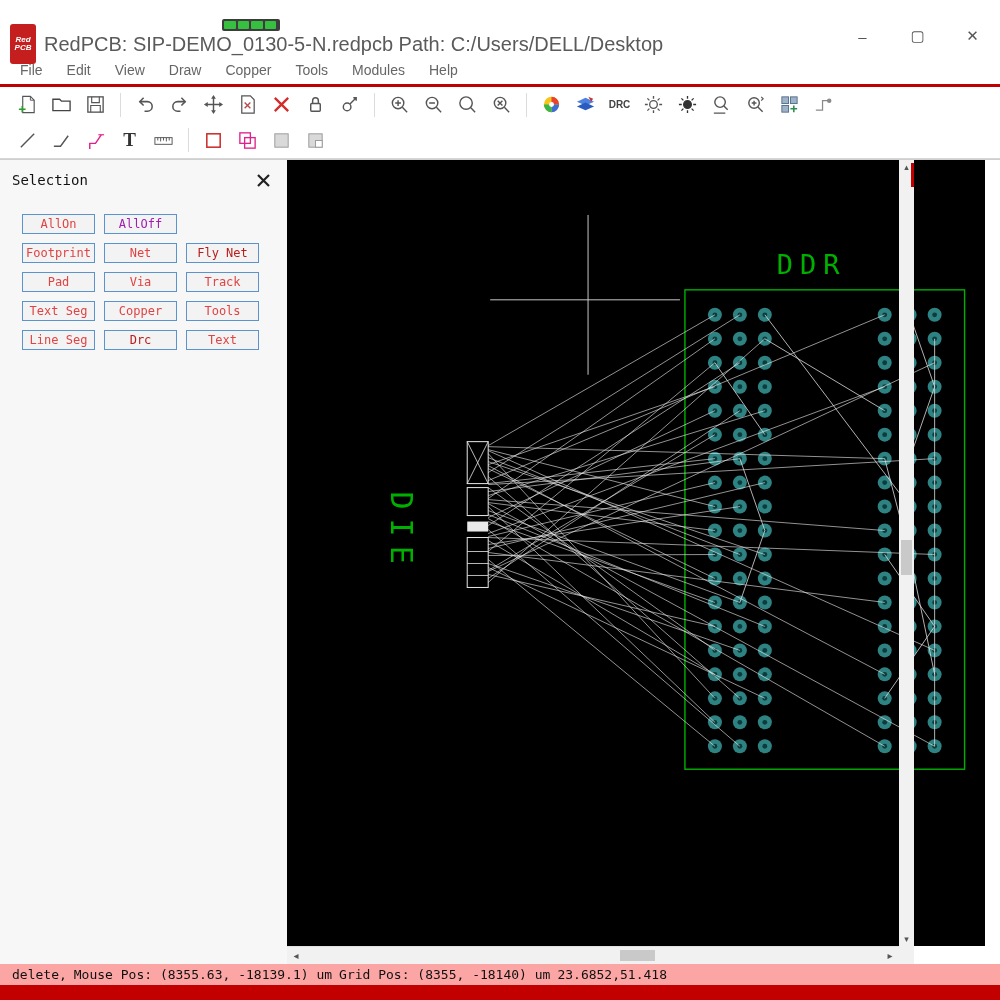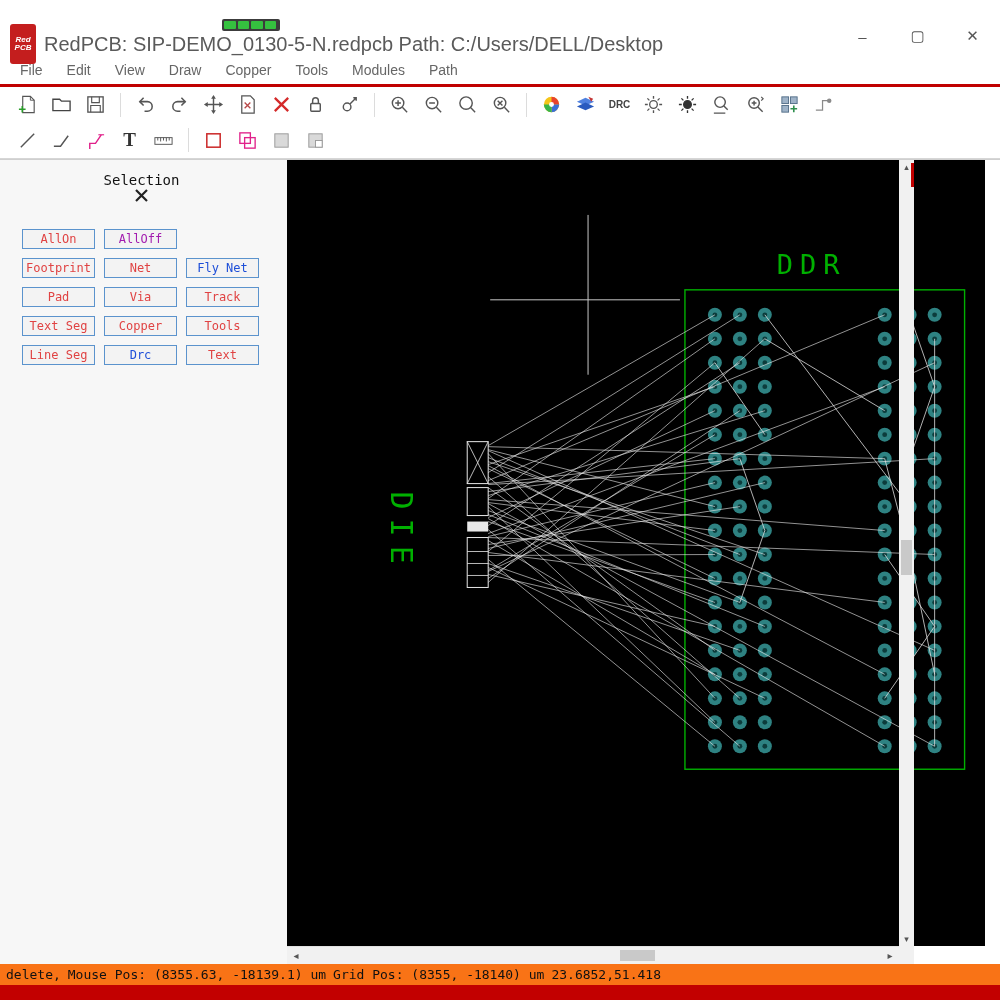--- a/index.html
+++ b/index.html
@@ -30,50 +30,50 @@
   .tool-btn svg{width:21px;height:21px;}
   .tb-sep{width:1px;height:24px;background:#dcdcdc;margin:0 6px;}
   .tbtext{font-size:10px;font-weight:bold;color:#444;letter-spacing:0;}
   .ttool{font-family:"Liberation Serif",serif;font-size:19px;color:#333;font-weight:bold;}
 
   
   .main{display:flex;height:805px;border-top:1px solid #cfcfcf;box-sizing:border-box;}
   .left-panel{width:287px;background:#f7f7f7;display:flex;flex-direction:column;box-sizing:border-box;}
   .panel-header{display:flex;justify-content:space-between;align-items:center;
                 padding:12px 16px 6px 12px;font-family:"DejaVu Sans Mono",monospace;
-                font-size:14px;color:#111;flex-direction:column;}
+                font-size:14px;color:#111;}
   .close-x svg{width:15px;height:15px;display:block;}
   .selection-grid{display:grid;grid-template-columns:repeat(3,73px);gap:9px;margin:20px 4px 0 22px;}
   .sel-btn{height:18px;line-height:18px;text-align:center;border:1px solid #5b93cd;background:#f3f3f3;
            font-family:"DejaVu Sans Mono",monospace;font-size:12px;white-space:nowrap;overflow:hidden;}
   .sel-btn.red{color:#e04343;}
   .sel-btn.black{color:#a21caf;}
-  .sel-btn.gray{color:#1d4ed8;}
+  .sel-btn.gray{color:#b91c1c;}
   .panel-spacer{flex:1;}
 
   .canvas-col{width:612px;display:flex;flex-direction:column;}
   svg.canvas{display:block;background:#000;}
   .hscroll{height:18px;background:#f1f1f1;position:relative;border-top:1px solid #e2e2e2;box-sizing:border-box;}
   .hthumb{position:absolute;left:333px;top:3px;width:35px;height:11px;background:#c9c9c9;}
   .sarrow{position:absolute;color:#555;font-size:10px;line-height:17px;width:14px;text-align:center;}
   .sa-left{left:2px;top:0;}
   .sa-right{right:2px;top:0;}
 
   .right-col{width:15px;display:flex;flex-direction:column;}
   .vscroll{height:787px;background:#f1f1f1;position:relative;}
   .vthumb{position:absolute;top:380px;left:2px;right:2px;height:35px;background:#c9c9c9;}
   .vred{position:absolute;top:3px;right:0;width:3px;height:24px;background:#c00000;}
   .va-up{top:2px;left:0;width:15px;}
   .va-down{bottom:2px;left:0;width:15px;}
   .vsarrow{position:absolute;color:#555;font-size:9px;text-align:center;}
   .scroll-corner{height:18px;background:#f1f1f1;}
 
   
-  .statusbar{height:21px;display:flex;align-items:center;gap:7px;background:#f97316;
-             font-family:"DejaVu Sans Mono",monospace;font-size:13px;color:#111;padding-left:6px;}
+  .statusbar{height:21px;display:flex;align-items:center;gap:7px;background:#fca5a5;
+             font-family:"DejaVu Sans Mono",monospace;font-size:13px;color:#111;padding-left:12px;}
   .redstrip{height:16px;background:#c20000;}
 </style>
 </head>
 <body>
 
 <div class="titlebar">
   <div class="title-row">
     <div class="logo">
       <span>Red</span>
       <span>PCB</span>
@@ -94,21 +94,21 @@
 </div>
 
 <div class="menubar">
     <div class="menu-item">File</div>
     <div class="menu-item">Edit</div>
     <div class="menu-item">View</div>
     <div class="menu-item">Draw</div>
     <div class="menu-item">Copper</div>
     <div class="menu-item">Tools</div>
     <div class="menu-item">Modules</div>
-    <div class="menu-item">Path</div>
+    <div class="menu-item">Help</div>
   </div>
 <div class="redline"></div>
 
 <div class="toolbar">
   <span class="tool-btn">
       <svg viewBox="0 0 22 22">
         <path d="M6 2.5h8l4 4v13H6z" fill="#fff" stroke="#555" stroke-width="1.2"></path>
         <path d="M14 2.5v4h4" fill="none" stroke="#555"></path>
         <path d="M2 16h7M5.5 12.5v7" stroke="#2a9d2a" stroke-width="1.6"></path>
       </svg>

